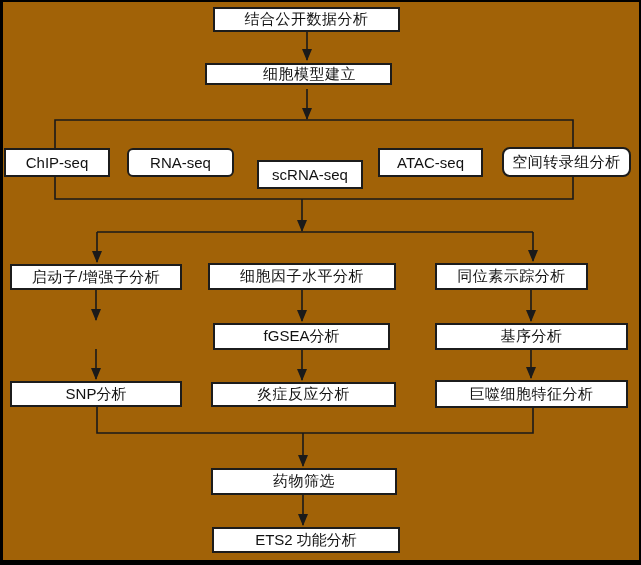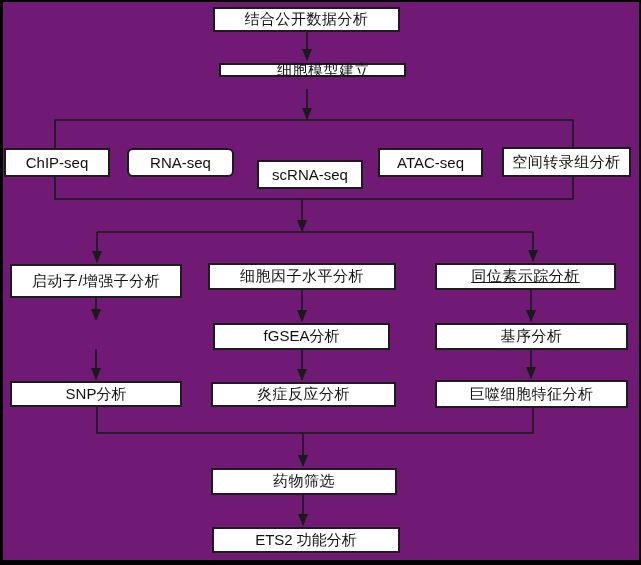--- a/index.html
+++ b/index.html
@@ -1,19 +1,19 @@
 <!DOCTYPE html>
 <html><head>
 <meta charset="utf-8">
 <style>
   html,body{margin:0;padding:0;background:#e8e8e8;}
   .canvas{
     position:relative;
     width:641px;height:565px;
-    background:#701a75;
+    background:#a16207;
     font-family:"Liberation Sans","DejaVu Sans",sans-serif;
     overflow:hidden;
   }
   .frame-border{
     position:absolute;inset:0;
     border:2px solid #000;
     border-left-width:3px;
     border-bottom-width:5px;
     pointer-events:none;
     z-index:5;
@@ -71,36 +71,36 @@
 
       <path d="M97,407 L97,433 L533,433 L533,408"></path>
 
       <path d="M303,433 V466" marker-end="url(#arrow)"></path>
 
       <path d="M303,495 V525" marker-end="url(#arrow)"></path>
     </g>
   </svg>
 
   <div class="node" style="left:213px;top:7px;width:187px;height:25px;">结合公开数据分析</div>
-  <div class="node" style="left:219px;top:63px;width:187px;height:14px;padding-left:22px;">细胞模型建立</div>
+  <div class="node" style="left:205px;top:63px;width:187px;height:22px;padding-left:22px;">细胞模型建立</div>
 
   <div class="node latin" style="left:4px;top:148px;width:106px;height:29px;">ChIP-seq</div>
   <div class="node latin" style="left:127px;top:148px;width:107px;height:29px;border-radius:6px;">RNA-seq</div>
   <div class="node latin" style="left:257px;top:160px;width:106px;height:29px;">scRNA-seq</div>
   <div class="node latin" style="left:378px;top:148px;width:105px;height:29px;">ATAC-seq</div>
-  <div class="node" style="left:502px;top:147px;width:129px;height:30px;">空间转录组分析</div>
+  <div class="node" style="left:502px;top:147px;width:129px;height:30px;border-radius:8px;">空间转录组分析</div>
 
-  <div class="node" style="left:10px;top:264px;width:172px;height:34px;">启动子/增强子分析</div>
+  <div class="node" style="left:10px;top:264px;width:172px;height:26px;">启动子/增强子分析</div>
   <div class="node latin" style="left:10px;top:381px;width:172px;height:26px;">SNP分析</div>
 
   <div class="node" style="left:208px;top:263px;width:188px;height:27px;">细胞因子水平分析</div>
   <div class="node latin" style="left:213px;top:323px;width:177px;height:27px;">fGSEA分析</div>
   <div class="node" style="left:211px;top:382px;width:185px;height:25px;">炎症反应分析</div>
 
-  <div class="node" style="left:435px;top:263px;width:181px;height:27px;text-decoration:underline;">同位素示踪分析</div>
+  <div class="node" style="left:435px;top:263px;width:153px;height:27px;">同位素示踪分析</div>
   <div class="node" style="left:435px;top:323px;width:193px;height:27px;">基序分析</div>
   <div class="node" style="left:435px;top:380px;width:193px;height:28px;">巨噬细胞特征分析</div>
 
   <div class="node" style="left:211px;top:468px;width:186px;height:27px;">药物筛选</div>
   <div class="node latin" style="left:212px;top:527px;width:188px;height:26px;">ETS2 功能分析</div>
 
   <div class="frame-border"></div>
 </div>
 
 </body></html>

